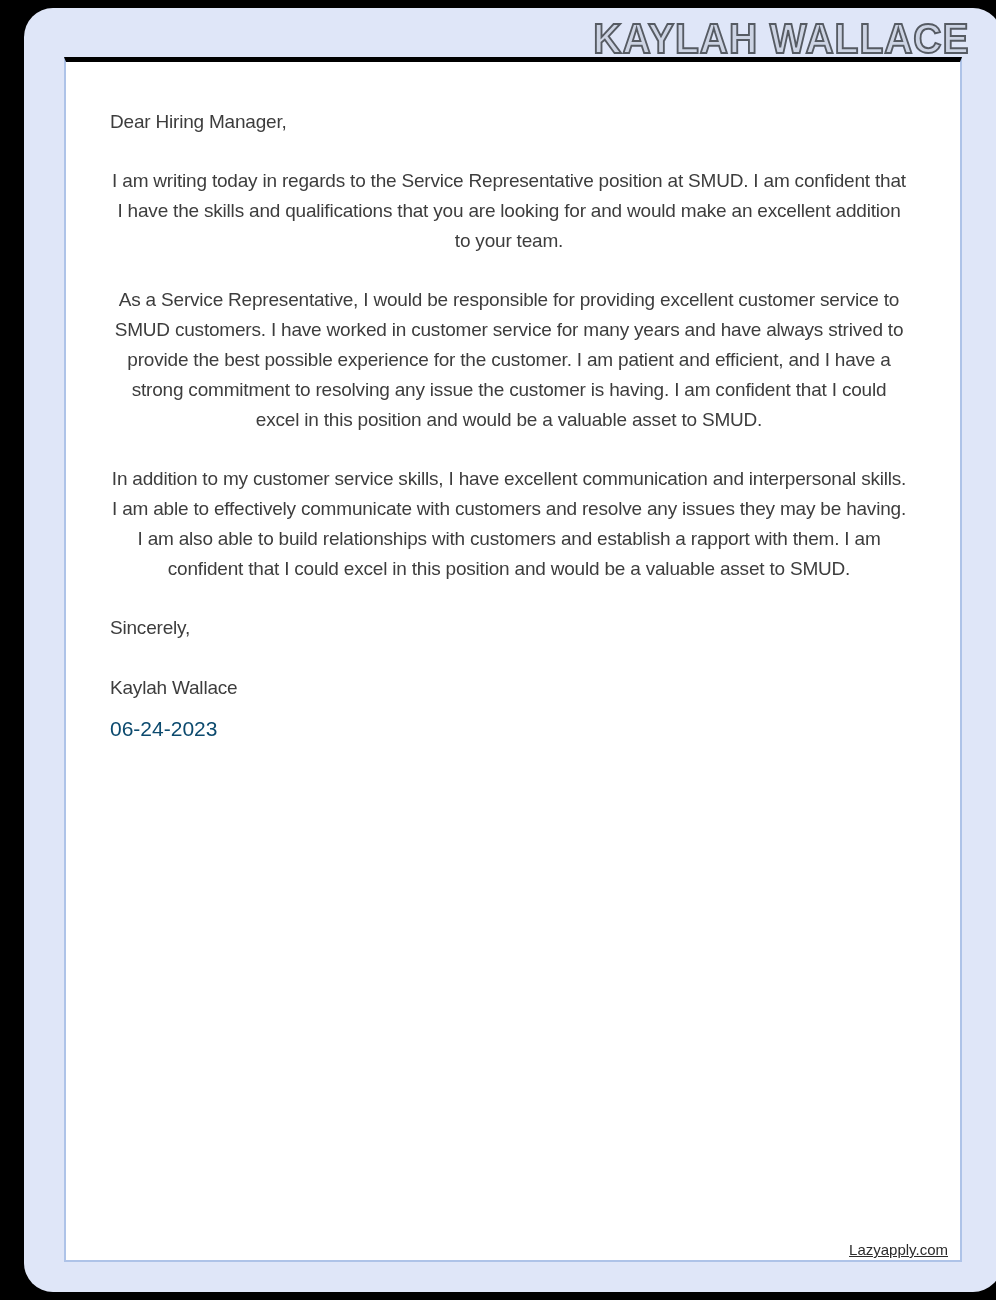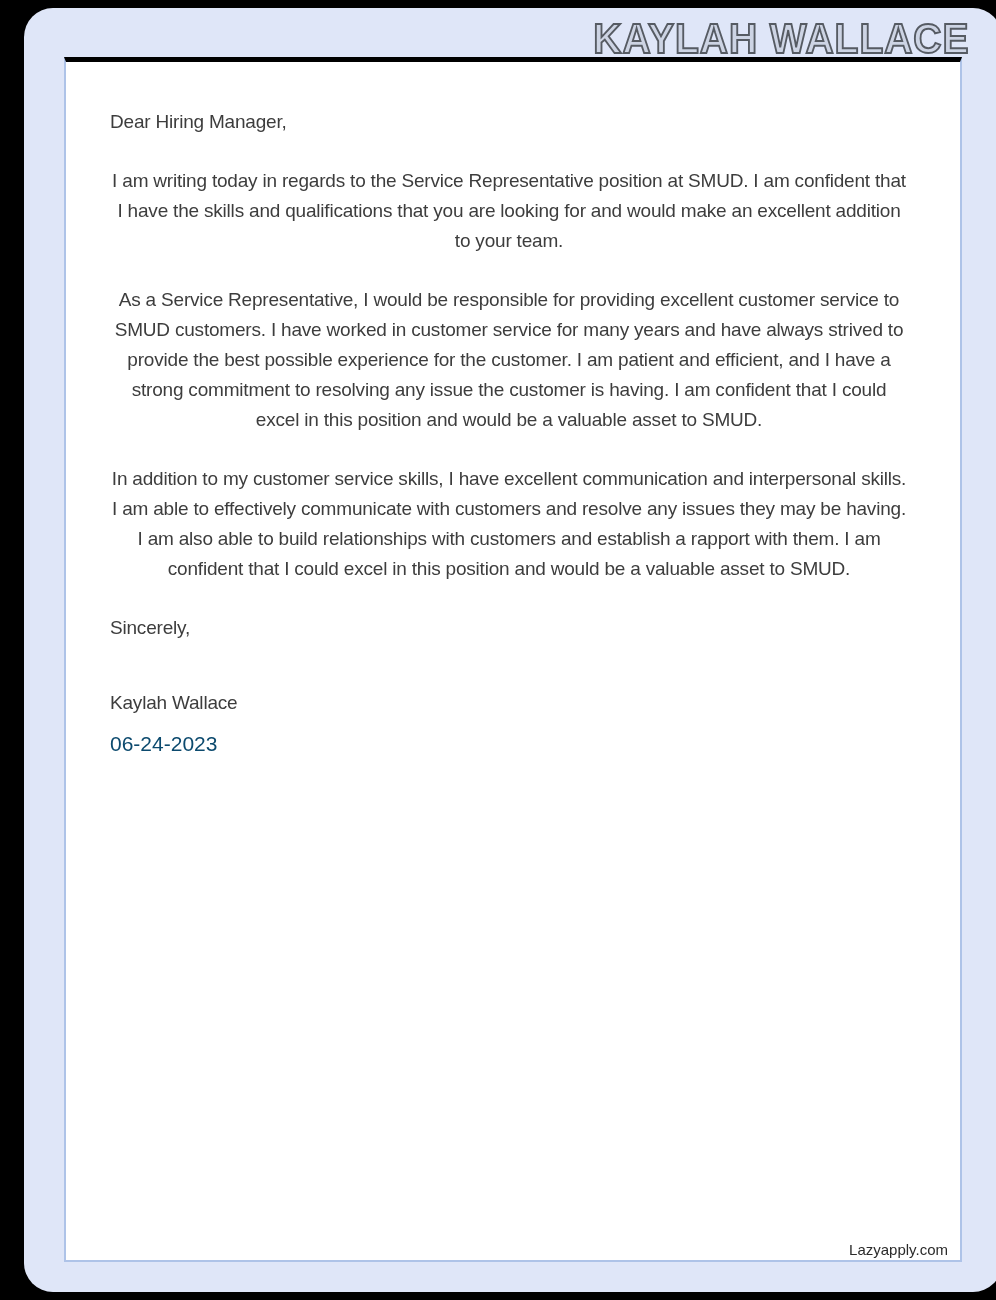--- a/index.html
+++ b/index.html
@@ -51,35 +51,36 @@
     padding: 45px 52px 0 44px;
   }
   .letter-text {
     font-size: 19px;
     line-height: 30px;
     letter-spacing: -0.2px;
     color: #3d3d3d;
   }
   .para { margin-bottom: 29px; text-align: center; }
   .salutation { margin-bottom: 29px; }
-  .closing { margin-bottom: 45px; }
+  .closing { margin-bottom: 30px; }
   .signature { margin-bottom: 0; }
   .date-line {
     margin-top: 11px;
     font-size: 21px;
     letter-spacing: 0;
     color: #0c4a6e;
   }
   .footer-brand {
     position: absolute;
     right: 12px;
     bottom: 1px;
     font-size: 15px;
     line-height: 18px;
     color: #2b2b2b;
+    text-decoration: underline;
   }
 </style>
 </head>
 <body>
 
 <div class="page">
   <div class="canvas">
 
     <div class="header-band">
       <div class="name-title">KAYLAH WALLACE</div>

